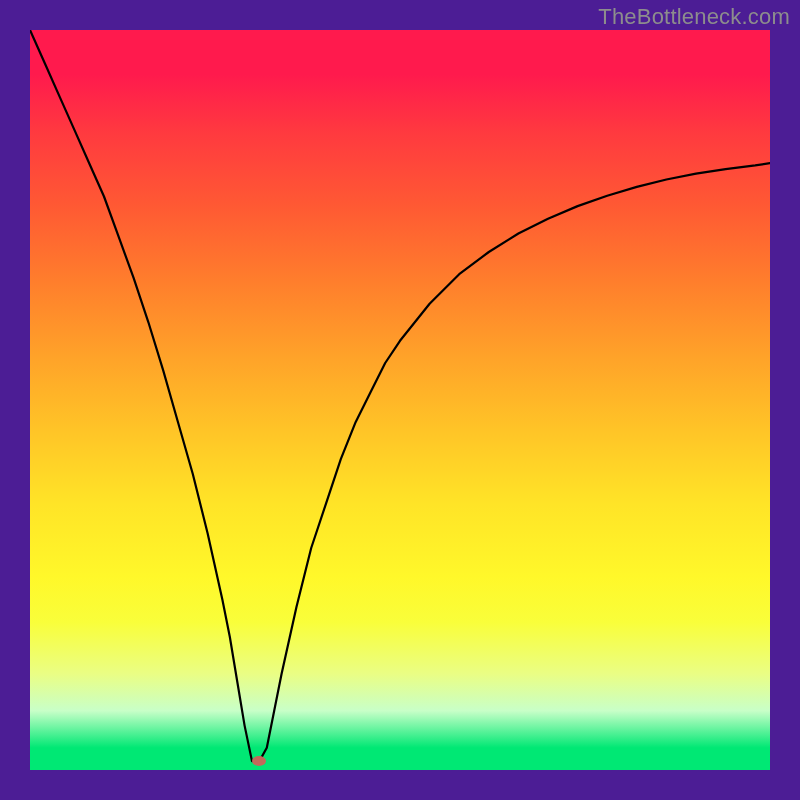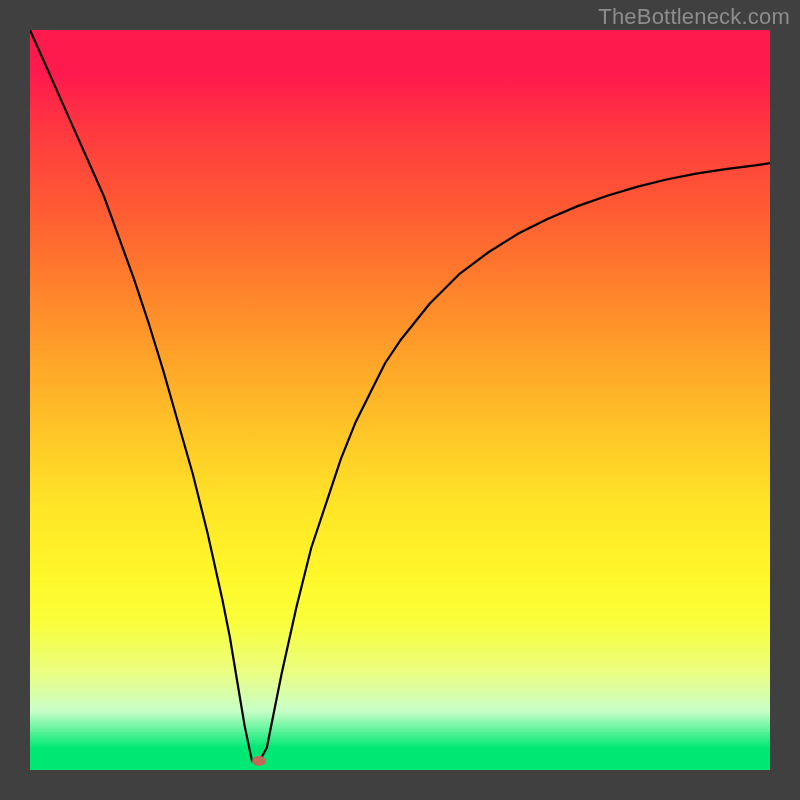--- a/index.html
+++ b/index.html
@@ -10,21 +10,21 @@
     background: #000;
     overflow: hidden;
     font-family: Arial, Helvetica, sans-serif;
   }
   .frame {
     position: absolute;
     top: 0;
     left: 0;
     width: 800px;
     height: 800px;
-    background: #404040;
+    background: #4c1d95;
   }
   .plot {
     position: absolute;
     top: 30px;
     left: 30px;
     width: 740px;
     height: 740px;
     background: linear-gradient(to bottom,
       #ff1a4d 0%,
       #ff1a4d 6%,

